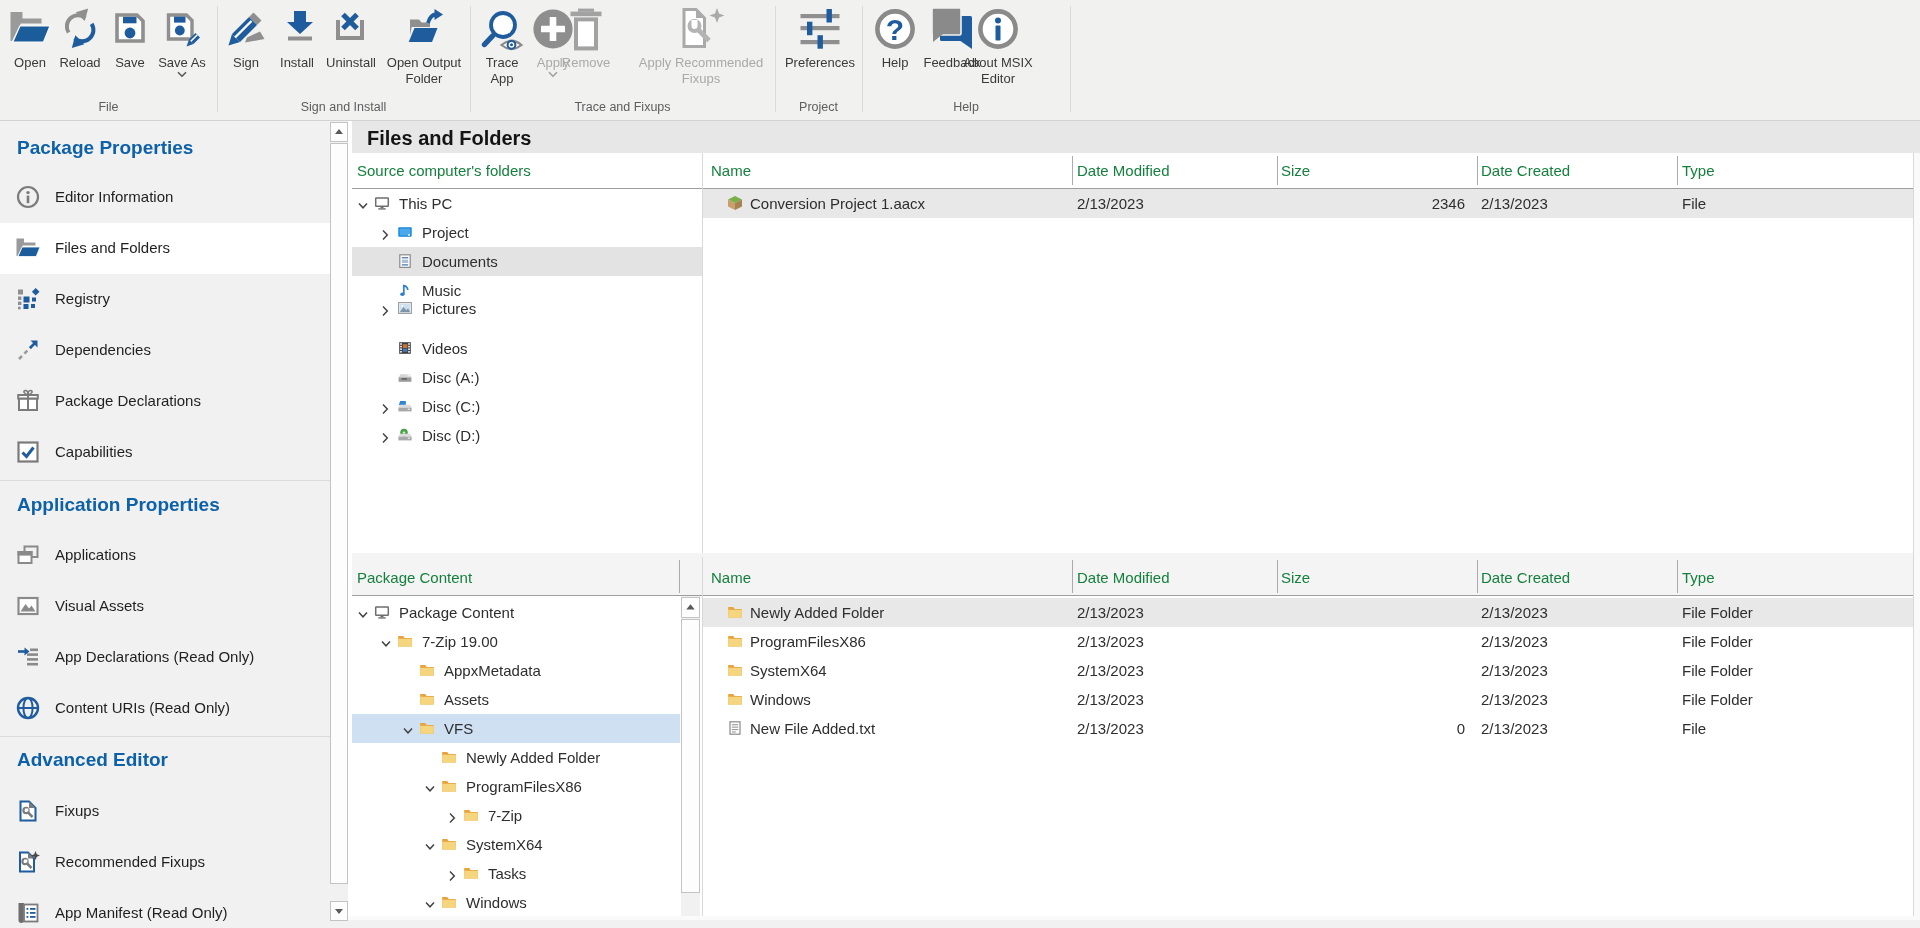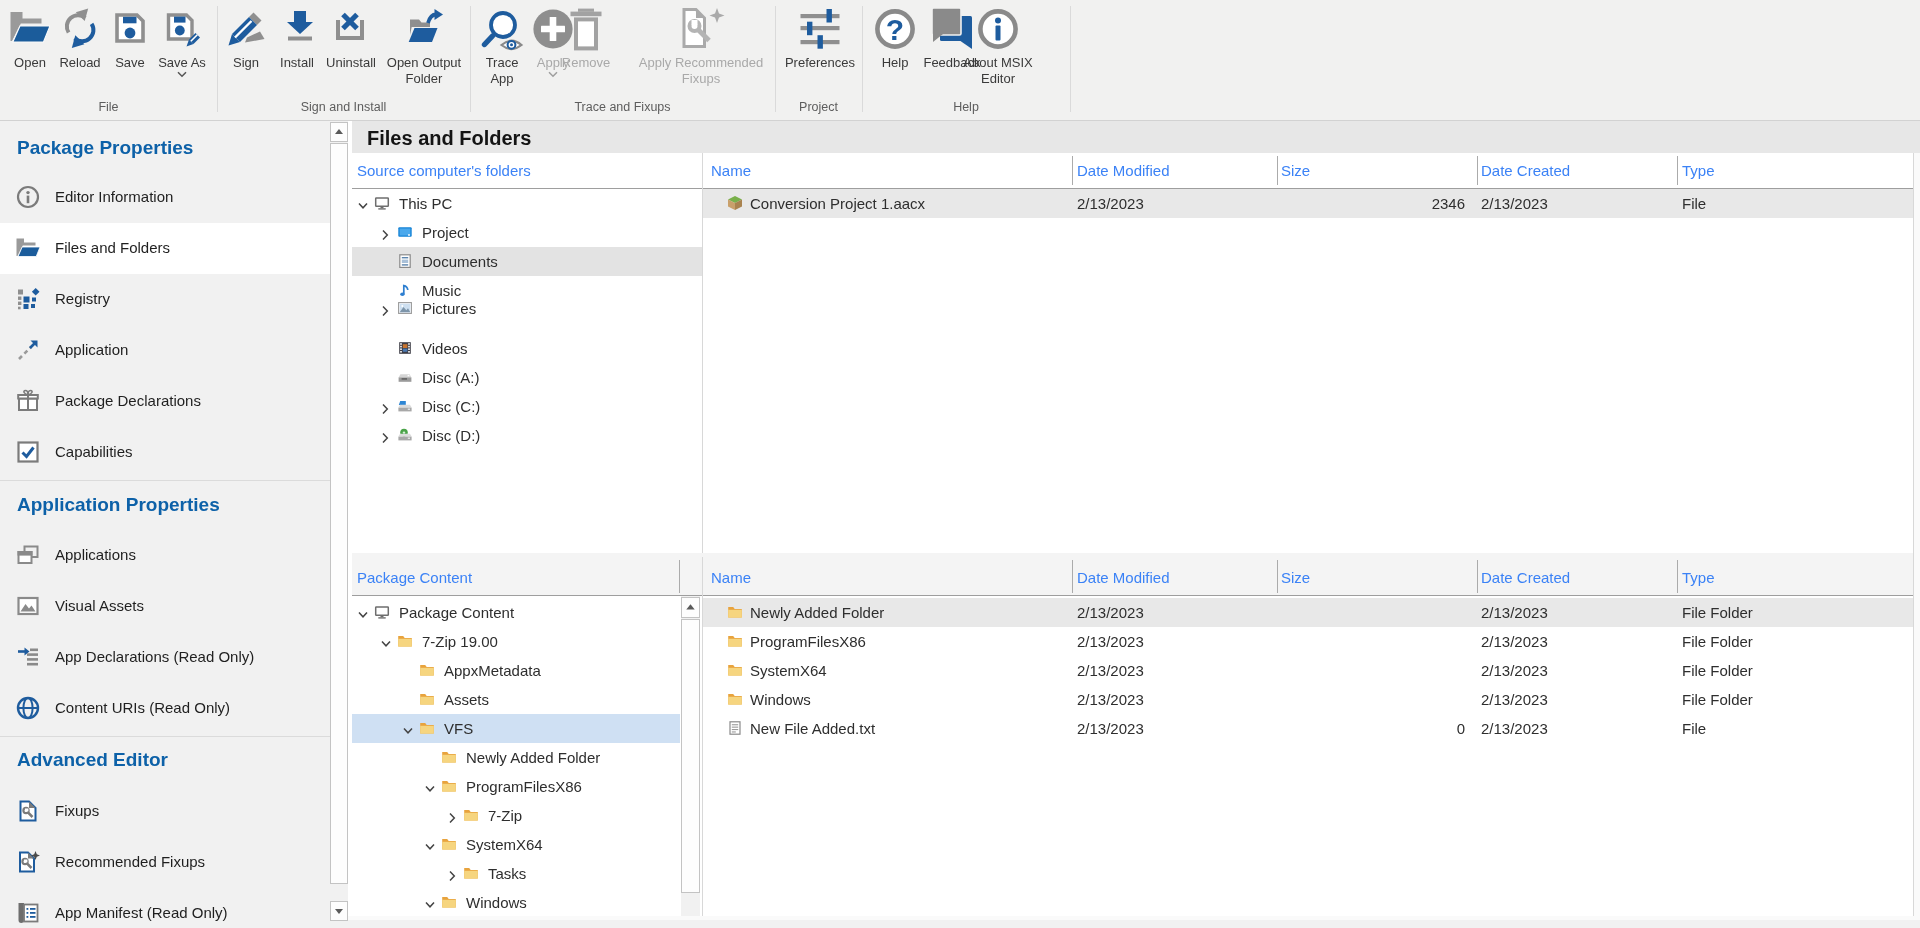--- a/index.html
+++ b/index.html
@@ -14,21 +14,21 @@
 .chv{display:block;margin:1px auto 0}
 #sidebar{position:absolute;left:0;top:121px;width:348px;height:807px;background:#f1f1f1}
 .shead{position:absolute;left:17px;font-size:19px;font-weight:bold;color:#0d61a8;white-space:nowrap}
 .si{position:absolute;left:0;width:330px;height:51px}
 .si.sel{background:#fff}
 .si .sic{position:absolute;left:16px;top:13px}
 .si .stx{position:absolute;left:55px;top:16px;font-size:15px;color:#1f1f1f;white-space:nowrap}
 .ssep{position:absolute;left:0;width:330px;height:1px;background:#dbdbdb}
 .sbtn{position:absolute;left:330px;width:18px;height:20px;background:#fdfdfd;border:1px solid #c3c3c3;box-sizing:border-box}
 .sthumb{position:absolute;background:#fdfdfd;border:1px solid #c3c3c3;box-sizing:border-box}
-.hl{position:absolute;font-size:15px;color:#3b82f6;white-space:nowrap}
+.hl{position:absolute;font-size:15px;color:#15803d;white-space:nowrap}
 .cv{position:absolute;width:1px;background:#ababab}
 .hline{position:absolute;height:1px;background:#9e9e9e}
 .vborder{position:absolute;width:1px;background:#d8d8d8}
 .tr{position:absolute;left:352px;width:350px;height:29px;font-size:15px;color:#2e2e2e}
 .tr .ch{position:absolute;top:9px}
 .tr .ic{position:absolute;top:6px}
 .tr .tx{position:absolute;top:6px;white-space:nowrap}
 .tr.selg{background:#e3e3e3}
 .tr.selb{background:#cfe0f3;width:328px}
 .lr{position:absolute;left:703px;width:1210px;height:29px;font-size:15px;color:#2e2e2e}
@@ -187,21 +187,21 @@
         <rect x="16" y="10.5" width="4" height="4" fill="#1e5c9e"></rect>
       </svg></span>
     <span class="stx">Registry</span>
   </div>
 <div class="si" style="top:325px">
     <span class="sic"><svg width="24" height="24" viewBox="0 0 24 24">
         <line x1="3" y1="21" x2="15" y2="9" stroke="#9a9a9a" stroke-width="2.6" stroke-dasharray="4.2,3.4"></line>
         <line x1="14" y1="10" x2="19" y2="5" stroke="#1e5c9e" stroke-width="2.6"></line>
         <polygon points="14.5,2.5 21.5,2.5 21.5,9.5" fill="#1e5c9e"></polygon>
       </svg></span>
-    <span class="stx">Application</span>
+    <span class="stx">Dependencies</span>
   </div>
 <div class="si" style="top:376px">
     <span class="sic"><svg width="24" height="24" viewBox="0 0 24 24">
         <rect x="3" y="9.5" width="18" height="11.5" stroke="#7b7b7b" stroke-width="2" fill="#fff"></rect>
         <rect x="2.2" y="6" width="19.6" height="3.5" stroke="#7b7b7b" stroke-width="2" fill="#fff"></rect>
         <line x1="12" y1="6" x2="12" y2="21" stroke="#7b7b7b" stroke-width="2"></line>
         <path d="M12 5.5 C8 5.5 6.5 1.5 9.5 1.5 C11.5 1.5 12 4 12 5.5 C12 4 12.5 1.5 14.5 1.5 C17.5 1.5 16 5.5 12 5.5 Z" stroke="#7b7b7b" stroke-width="1.6" fill="none"></path>
       </svg></span>
     <span class="stx">Package Declarations</span>
   </div>

